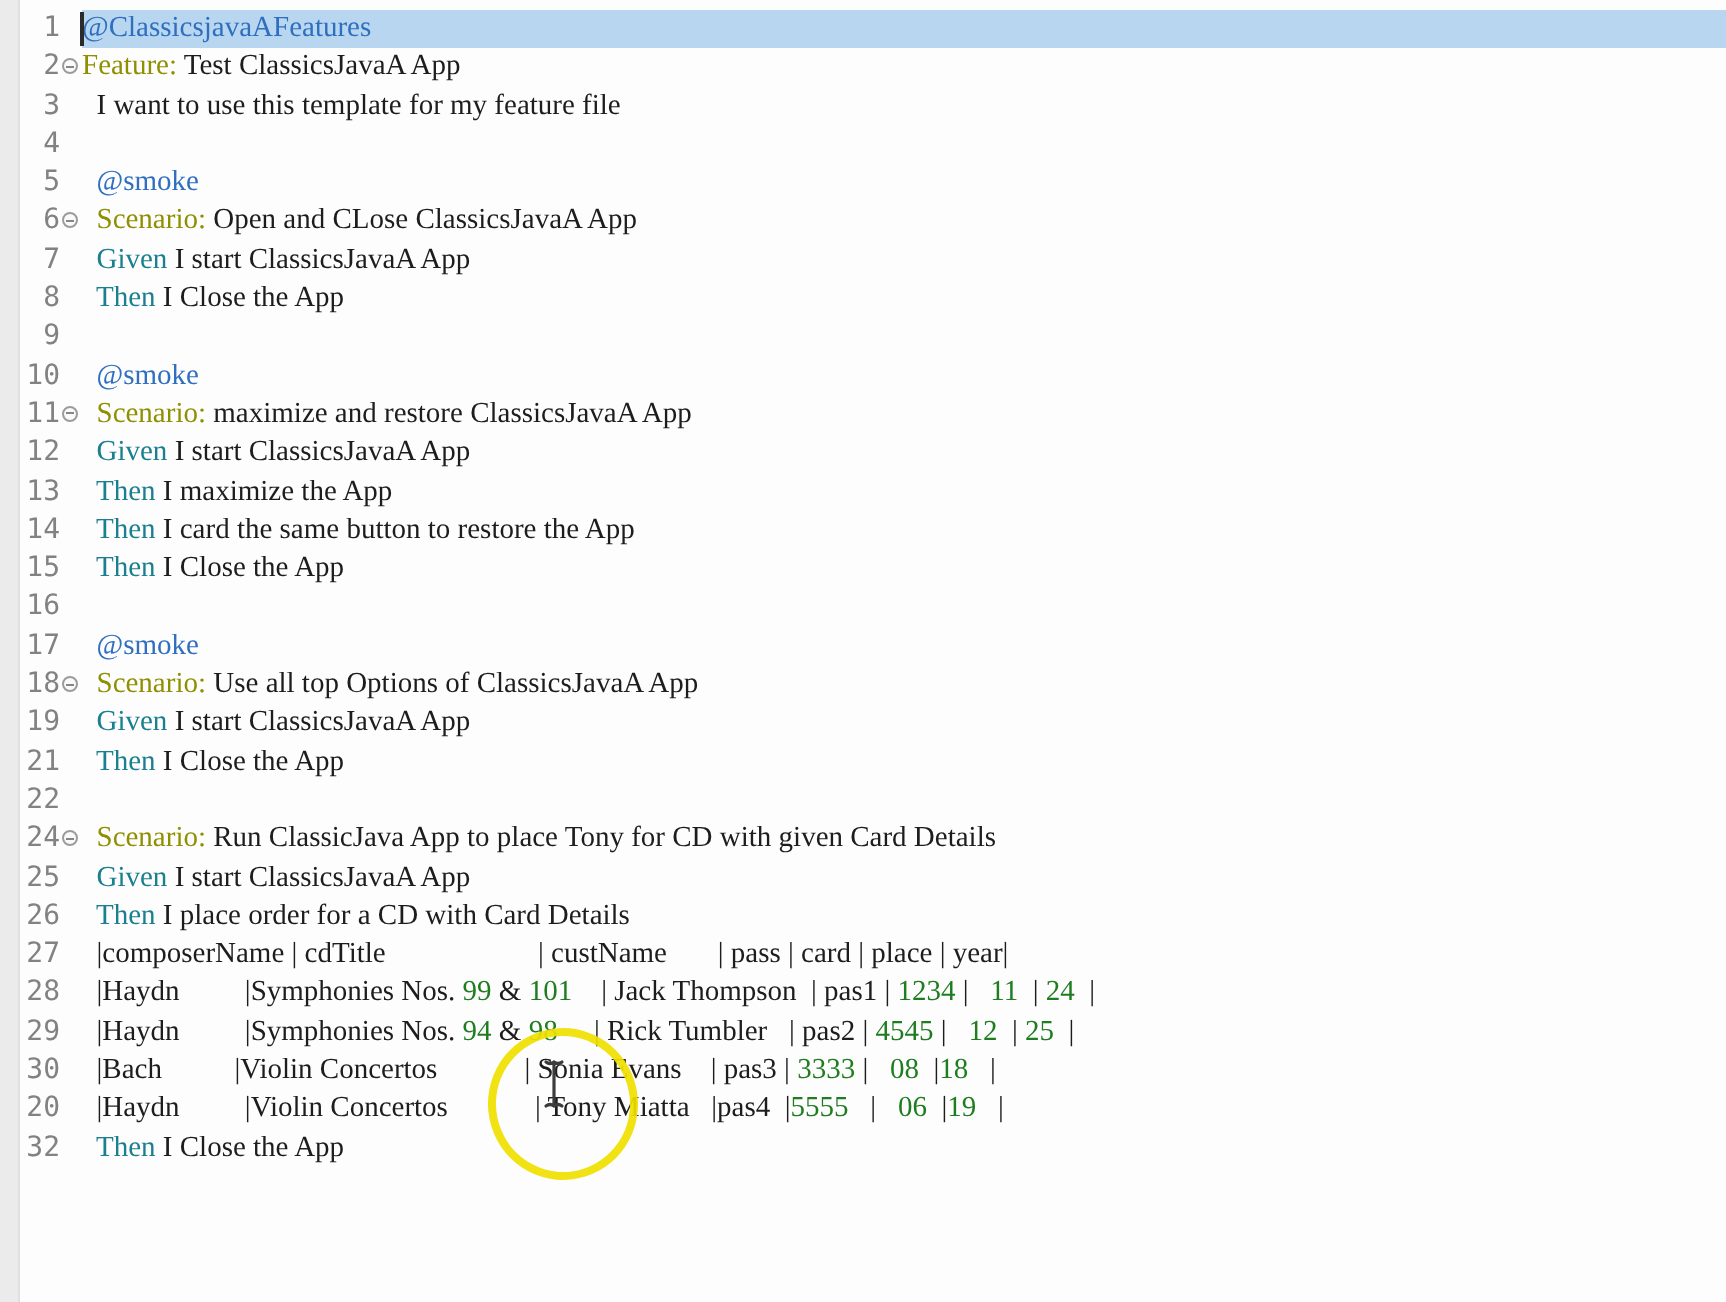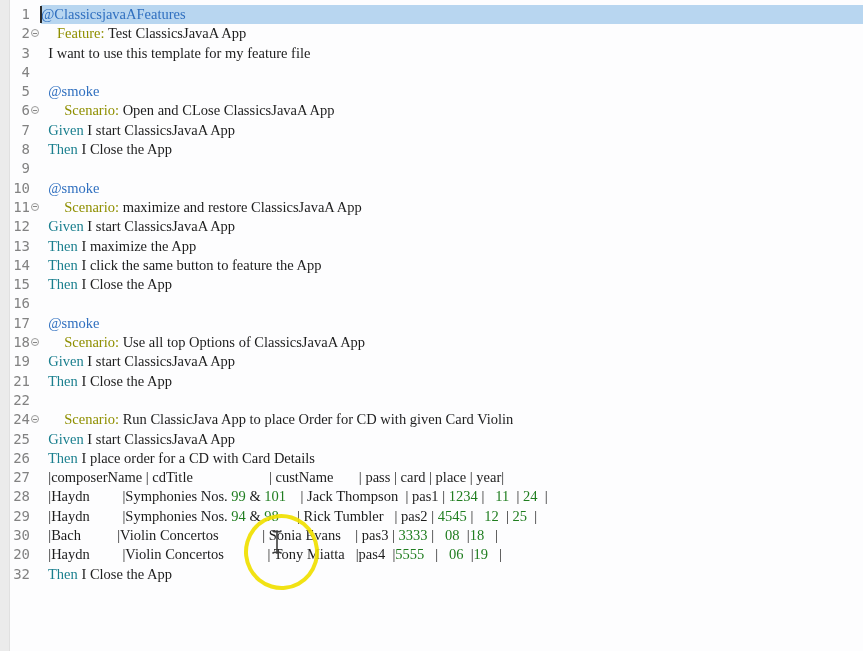--- a/index.html
+++ b/index.html
@@ -20,21 +20,21 @@
   .ln{width:30px;flex:0 0 30px;text-align:right;color:var(--linenum);
     font-size:14px;user-select:none;}
   .fold{width:11px;flex:0 0 11px;position:relative;}
   .folddot{position:absolute;left:1px;top:5px;width:8px;height:8px;
     border:1px solid #9c9c9c;border-radius:50%;background:#fafafa;box-sizing:border-box;}
   .folddot::after{content:"";position:absolute;left:1px;top:2.5px;width:4px;height:1px;background:#858585;}
   .code{flex:1;white-space:pre;color:var(--plain);position:relative;font-family:Liberation Serif, serif;}
   .code.sel{background:var(--selbg);}
   .caret{position:absolute;left:-1px;top:1px;width:2px;height:17px;background:#2b2b2b;}
   .tk-tag{color:var(--tag);}
-  .tk-kw{color:var(--keyword);margin-left:16px;}
+  .tk-kw{color:var(--keyword);}
   .tk-step{color:var(--step);}
   .tk-p{color:var(--plain);}
   .tk-num{color:var(--numlit);}
   .annot-circle{position:absolute;border:4px solid var(--annot);
     border-radius:50%;transform:rotate(-6deg);opacity:.92;pointer-events:none;}
   .ibeam{position:absolute;pointer-events:none;}
 </style>
 </head>
 <body>
 
@@ -108,21 +108,21 @@
       <span class="code"><span class="tk-p">  </span><span class="tk-step">Given</span><span class="tk-p"> I start ClassicsJavaA App</span></span>
     </div>
     <div class="line">
       <span class="ln">13</span>
       <span class="fold"></span>
       <span class="code"><span class="tk-p">  </span><span class="tk-step">Then</span><span class="tk-p"> I maximize the App</span></span>
     </div>
     <div class="line">
       <span class="ln">14</span>
       <span class="fold"></span>
-      <span class="code"><span class="tk-p">  </span><span class="tk-step">Then</span><span class="tk-p"> I click the same button to feature the App</span></span>
+      <span class="code"><span class="tk-p">  </span><span class="tk-step">Then</span><span class="tk-p"> I card the same button to restore the App</span></span>
     </div>
     <div class="line">
       <span class="ln">15</span>
       <span class="fold"></span>
       <span class="code"><span class="tk-p">  </span><span class="tk-step">Then</span><span class="tk-p"> I Close the App</span></span>
     </div>
     <div class="line">
       <span class="ln">16</span>
       <span class="fold"></span>
       <span class="code"></span>
@@ -152,21 +152,21 @@
     <div class="line">
       <span class="ln">22</span>
       <span class="fold"></span>
       <span class="code"></span>
     </div>
     <div class="line">
       <span class="ln">24</span>
       <span class="fold">
         <span class="folddot"></span>
       </span>
-      <span class="code"><span class="tk-p">  </span><span class="tk-kw">Scenario:</span><span class="tk-p"> Run ClassicJava App to place Order for CD with given Card Violin</span></span>
+      <span class="code"><span class="tk-p">  </span><span class="tk-kw">Scenario:</span><span class="tk-p"> Run ClassicJava App to place Tony for CD with given Card Details</span></span>
     </div>
     <div class="line">
       <span class="ln">25</span>
       <span class="fold"></span>
       <span class="code"><span class="tk-p">  </span><span class="tk-step">Given</span><span class="tk-p"> I start ClassicsJavaA App</span></span>
     </div>
     <div class="line">
       <span class="ln">26</span>
       <span class="fold"></span>
       <span class="code"><span class="tk-p">  </span><span class="tk-step">Then</span><span class="tk-p"> I place order for a CD with Card Details</span></span>

